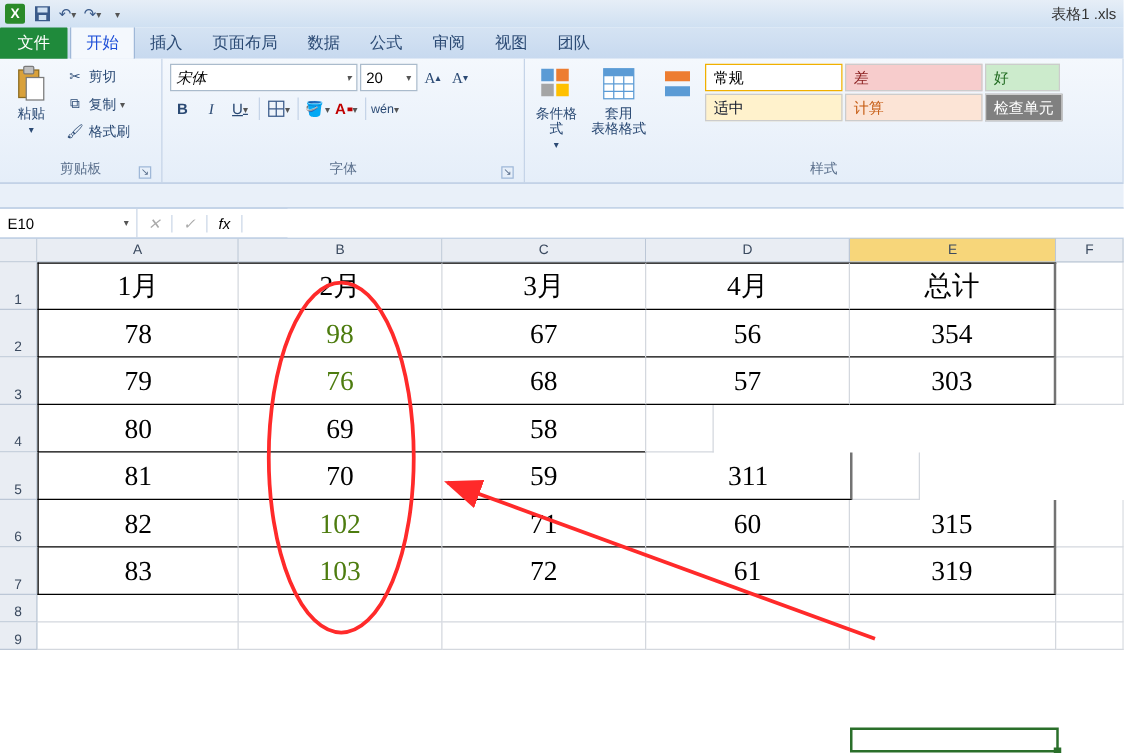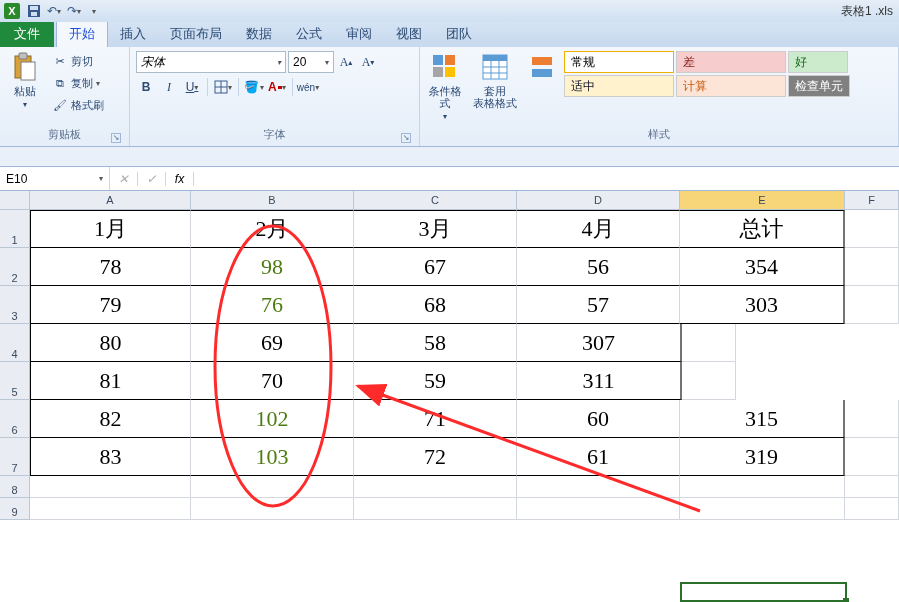--- a/index.html
+++ b/index.html
@@ -306,21 +306,20 @@
       <div class="cell colC b-bottom">68</div>
       <div class="cell colD b-bottom">57</div>
       <div class="cell colE b-right b-bottom">303</div>
       <div class="cell colF"></div>
     </div>
     <div class="row hd">
       <div class="rowhead">4</div>
       <div class="cell colA b-left b-bottom">80</div>
       <div class="cell colC b-bottom">69</div>
       <div class="cell colD b-bottom">58</div>
-      <div class="cell colE b-right b-bottom">307</div>
       <div class="cell colF"></div>
     </div>
     <div class="row hd">
       <div class="rowhead">5</div>
       <div class="cell colA b-left b-bottom">81</div>
       <div class="cell colC b-bottom">70</div>
       <div class="cell colD b-bottom">59</div>
       <div class="cell colE b-right b-bottom">311</div>
       <div class="cell colF"></div>
     </div>

